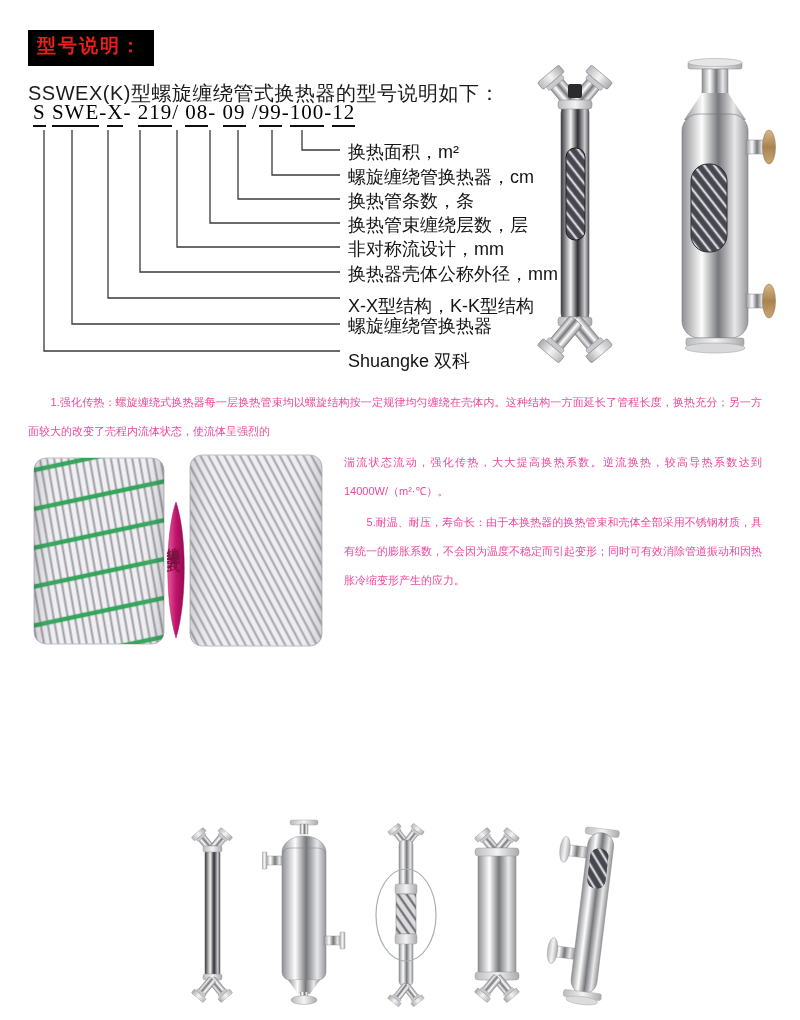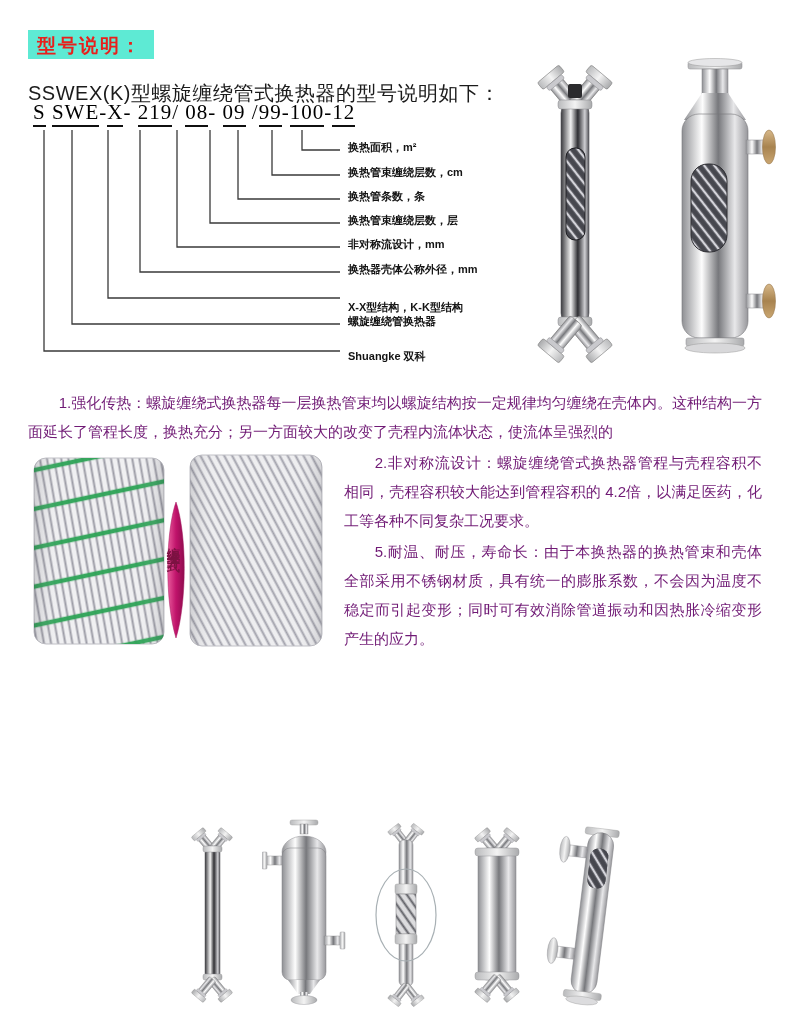--- a/index.html
+++ b/index.html
@@ -1,29 +1,29 @@
 <!DOCTYPE html>
 <html><head>
 <meta charset="utf-8">
 <style>
   html,body{margin:0;padding:0}
   body{width:800px;height:1020px;background:#ffffff;position:relative;overflow:hidden;
        font-family:"Liberation Sans",sans-serif;color:#1b1b1b}
-  .sec-header{display:inline-block;background:#5eead4;color:#e8201c;font-weight:bold;
-       font-size:19px;line-height:1;padding:6px 12px 4px 9px;letter-spacing:2px}
+  .sec-header{display:inline-block;background:#000000;color:#e8201c;font-weight:bold;
+       font-size:19px;line-height:1;padding:6px 12px 11px 9px;letter-spacing:2px}
   #model-header{position:absolute;left:28px;top:30px}
   #intro{position:absolute;left:28px;top:80px;font-size:20px;letter-spacing:.5px}
   #code{position:absolute;left:33px;top:100px;font-family:"Liberation Serif",serif;
        font-weight:normal;font-size:21px;white-space:pre;letter-spacing:1px;color:#000}
   .seg.u{border-bottom:2px solid #101010;padding-bottom:1px}
   #diagram{position:absolute;left:30px;top:130px;width:520px;height:235px}
   #diagram svg{position:absolute;left:0;top:0}
-  .dlabel{position:absolute;left:318px;font-weight:bold;font-size:11px;white-space:nowrap;color:#141414}
+  .dlabel{position:absolute;left:318px;font-weight:normal;font-size:18px;white-space:nowrap;color:#141414}
   #features{position:absolute;left:28px;top:386px;width:746px}
-  .para{font-size:15px;line-height:29px;text-align:justify;text-indent:2.05em;margin:2px 12px 0 0;color:#701a75}
+  .para{font-size:11px;line-height:29px;text-align:justify;text-indent:2.05em;margin:2px 12px 0 0;color:#ec4899}
   .para.cont{text-indent:0}
   #bundle{float:left;width:302px;height:200px;margin:6px 14px 6px 0;position:relative}
   #winding-label{position:absolute;left:136px;top:84px;writing-mode:vertical-rl;
        font-size:13px;font-weight:bold;color:#7c1242;letter-spacing:4px}
   #photoA{position:absolute;left:510px;top:56px}
   #photoB{position:absolute;left:644px;top:56px}
   #bottom-photos{position:absolute;left:0;top:816px;width:800px;height:200px;background:#ffffff}
   .bph{position:absolute}
 </style>
 </head>
@@ -106,26 +106,26 @@
       <path d="M208,0 V69 H310"></path>
       <path d="M180,0 V93 H310"></path>
       <path d="M147,0 V117 H310"></path>
       <path d="M110,0 V142 H310"></path>
       <path d="M78,0 V168 H310"></path>
       <path d="M42,0 V194 H310"></path>
       <path d="M14,0 V221 H310"></path>
     </g>
   </svg>
   <div class="dlabel" style="top:10px">换热面积，m²</div>
-  <div class="dlabel" style="top:35px">换热管束缠绕层数，cm</div>
+  <div class="dlabel" style="top:35px">螺旋缠绕管换热器，cm</div>
   <div class="dlabel" style="top:59px">换热管条数，条</div>
   <div class="dlabel" style="top:83px">换热管束缠绕层数，层</div>
   <div class="dlabel" style="top:107px">非对称流设计，mm</div>
   <div class="dlabel" style="top:132px">换热器壳体公称外径，mm</div>
-  <div class="dlabel" style="top:170px">X-X型结构，K-K型结构</div>
+  <div class="dlabel" style="top:164px">X-X型结构，K-K型结构</div>
   <div class="dlabel" style="top:184px">螺旋缠绕管换热器</div>
   <div class="dlabel" style="top:219px">Shuangke 双科</div>
 </div>
 
 <svg id="photoA" width="132" height="318" viewBox="0 0 132 318">
   <use href="#xarm" transform="translate(65,50) rotate(-40)"></use>
   <use href="#xarm" transform="translate(65,50) rotate(40)"></use>
   <rect x="58" y="28" width="14" height="14" rx="2" fill="#2b2b2e"></rect>
   <rect x="51" y="44" width="28" height="226" rx="13" fill="url(#mDark)" stroke="#55555a" stroke-width="0.6"></rect>
   <rect x="48" y="44" width="34" height="9" rx="3" fill="url(#mSoft)" stroke="#8a8a8e" stroke-width="0.5"></rect>
@@ -162,21 +162,21 @@
       <rect x="6" y="6" width="130" height="186" rx="12" fill="url(#tubes)" stroke="#c0c0c6"></rect>
       <rect x="6" y="6" width="130" height="186" rx="12" fill="url(#greenStripes)"></rect>
       <rect x="6" y="6" width="130" height="186" rx="12" fill="url(#cylShade)" opacity="0.35"></rect>
       <rect x="162" y="3" width="132" height="191" rx="12" fill="url(#tubesR)" stroke="#c0c0c6"></rect>
       <rect x="162" y="3" width="132" height="191" rx="12" fill="url(#cylShade)" opacity="0.3"></rect>
       <path d="M148,50 C159,82 159,150 148,186 C137,150 137,82 148,50 Z" fill="url(#lensPink)" stroke="#a3145c" stroke-width="0.5"></path>
     </svg>
     <div id="winding-label">缠绕方式</div>
   </div>
 
-  <p class="para">2.非对称流设计：螺旋缠绕管式换热器管程与壳程容积不相同，壳程容积较大能达到管程容积的 4.2倍，以满足医药，化工等各种不同复杂工况要求。</p>
+  <p class="para cont">湍流状态流动，强化传热，大大提高换热系数。逆流换热，较高导热系数达到14000W/（m²·℃）。</p>
   <p class="para">5.耐温、耐压，寿命长：由于本换热器的换热管束和壳体全部采用不锈钢材质，具有统一的膨胀系数，不会因为温度不稳定而引起变形；同时可有效消除管道振动和因热胀冷缩变形产生的应力。</p>
 </div>
 
 <div id="bottom-photos">
 
   <svg class="bph" style="left:180px;top:4px" width="64" height="190" viewBox="0 0 64 190">
     <use href="#xarm" transform="translate(32,30) rotate(-40) scale(0.55)"></use>
     <use href="#xarm" transform="translate(32,30) rotate(40) scale(0.55)"></use>
     <rect x="25" y="26" width="15" height="134" rx="7" fill="url(#mDark)" stroke="#55555a" stroke-width="0.5"></rect>
     <rect x="23" y="26" width="19" height="6" rx="2" fill="url(#mSoft)" stroke="#8a8a8e" stroke-width="0.4"></rect>

